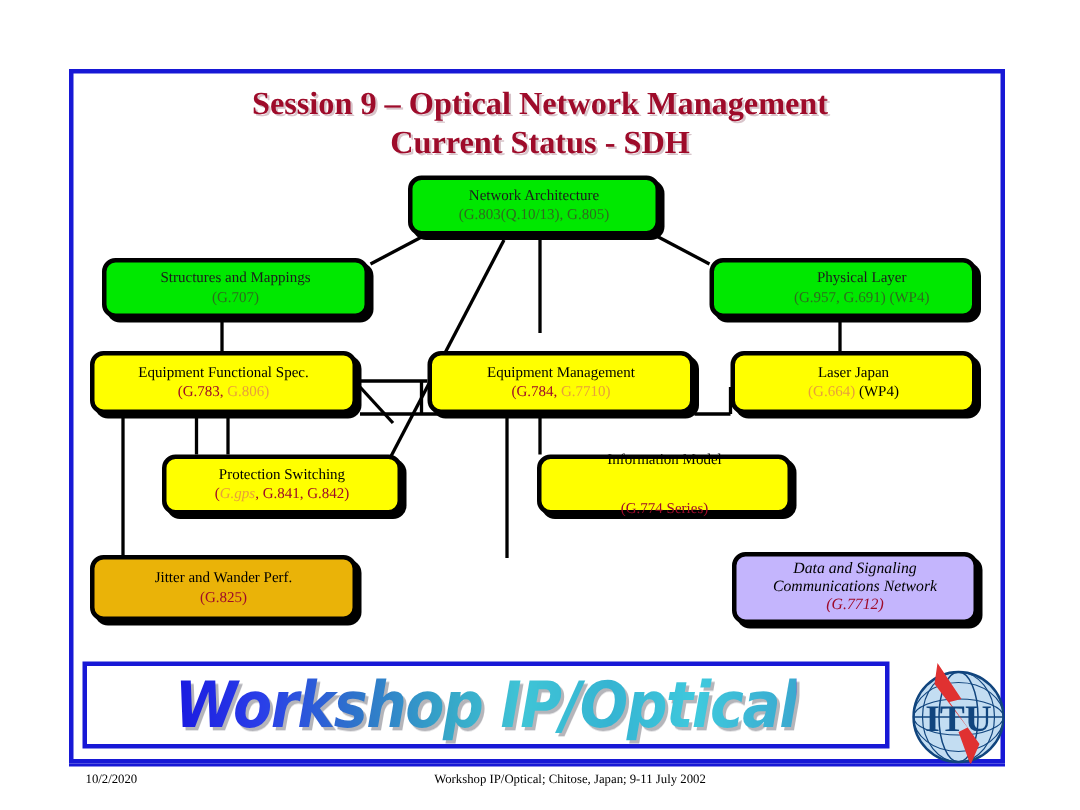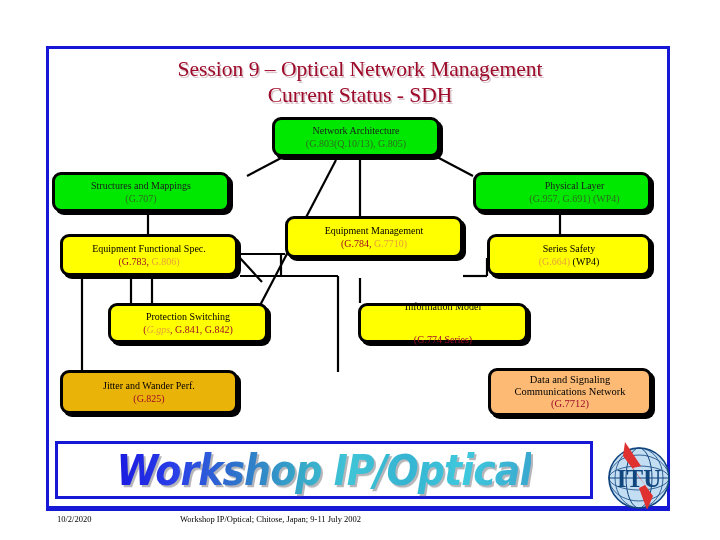--- a/index.html
+++ b/index.html
@@ -28,21 +28,21 @@
   }
 
   
   #title-block {
     position: absolute;
     left: 60px;
     top: 56px;
     width: 600px;
     text-align: center;
     font-family: "Liberation Serif", "DejaVu Serif", serif;
-    font-weight: normal;
+    font-weight: bold;
     font-size: 21.5px;
     line-height: 26px;
     color: #9e0b2a;
     letter-spacing: 0px;
     text-shadow: 1.5px 1.5px 0 #d8c4ca;
   }
   #title-block .tline { display: block; white-space: nowrap; }
 
   
   #diagram {
@@ -66,21 +66,21 @@
     font-size: 10px;
     line-height: 13.5px;
     color: #000000;
     padding: 0 3px;
   }
   .node .l1, .node .l2, .node .l3 { display: block; white-space: nowrap; }
 
   .green  { background: #00e800; }
   .yellow { background: #ffff00; }
   .peach  { background: #eab308; }
-  .pink   { background: #fdba74; }
+  .pink   { background: #c4b5fd; font-style: italic; }
 
   .code-red    { color: #9e0b2a; }
   .code-orange { color: #e8a03a; }
   .code-black  { color: #000000; }
   .italic { font-style: italic; }
 
   
   .green .l1, .green .l2 { color: #1c1c1c; }
   .green .code-dim { color: #2f6b1e; margin-top: 28px; }
 
@@ -137,20 +137,21 @@
   }
   #footer-date {
     position: absolute;
     left: 57px; top: 514px;
     font-family: "Liberation Serif", "DejaVu Serif", serif;
     font-size: 8.5px; color: #000000; white-space: nowrap;
   }
   #footer-center {
     position: absolute;
     left: 180px; top: 514px; width: 400px;
+    text-align: center;
     font-family: "Liberation Serif", "DejaVu Serif", serif;
     font-size: 8.5px; color: #000000; white-space: nowrap;
   }
 </style>
 </head>
 <body>
 
 <div id="slide">
 
   <div id="outer-frame"></div>
@@ -199,42 +200,42 @@
 
         <path d="M 487 276 L 487 258"></path>
       </g>
     </svg>
 
     <div class="node green" style="left:272px; top:117px; width:168px; height:40px;">
       <span class="l1">Network Architecture</span>
       <span class="l2"><span class="code-dim">(G.803(Q.10/13), G.805)</span></span>
     </div>
 
-    <div class="node green" style="left:52px; top:172px; width:178px; height:40px;text-align:right;">
+    <div class="node green" style="left:68px; top:172px; width:178px; height:40px;text-align:right;">
       <span class="l1">Structures and Mappings</span>
       <span class="l2"><span class="code-dim">(G.707)</span></span>
     </div>
 
     <div class="node green" style="left:473px; top:172px; width:178px; height:40px;padding-left:28px;">
       <span class="l1">Physical Layer</span>
       <span class="l2"><span class="code-dim">(G.957, G.691) (WP4)</span></span>
     </div>
 
     <div class="node yellow" style="left:60px; top:234px; width:178px; height:42px;">
       <span class="l1">Equipment Functional Spec.</span>
       <span class="l2"><span class="code-red">(G.783, </span><span class="code-orange">G.806)</span></span>
     </div>
 
-    <div class="node yellow" style="left:285px; top:216px; width:178px; height:42px;">
+    <div class="node yellow" style="left:285px; top:234px; width:178px; height:42px;">
       <span class="l1">Equipment Management</span>
       <span class="l2"><span class="code-red">(G.784, </span><span class="code-orange">G.7710)</span></span>
     </div>
 
     <div class="node yellow" style="left:487px; top:234px; width:164px; height:42px;">
-      <span class="l1">Series Safety</span>
+      <span class="l1">Laser Japan</span>
       <span class="l2"><span class="code-orange">(G.664)</span><span class="code-black"> (WP4)</span></span>
     </div>
 
     <div class="node yellow" style="left:108px; top:303px; width:160px; height:40px;">
       <span class="l1">Protection Switching</span>
       <span class="l2"><span class="code-red">(</span><span class="code-orange italic">G.gps</span><span class="code-red">, G.841, G.842)</span></span>
     </div>
 
     <div class="node yellow" style="left:358px; top:303px; width:170px; height:40px;gap:19px;">
       <span class="l1">Information Model</span>

